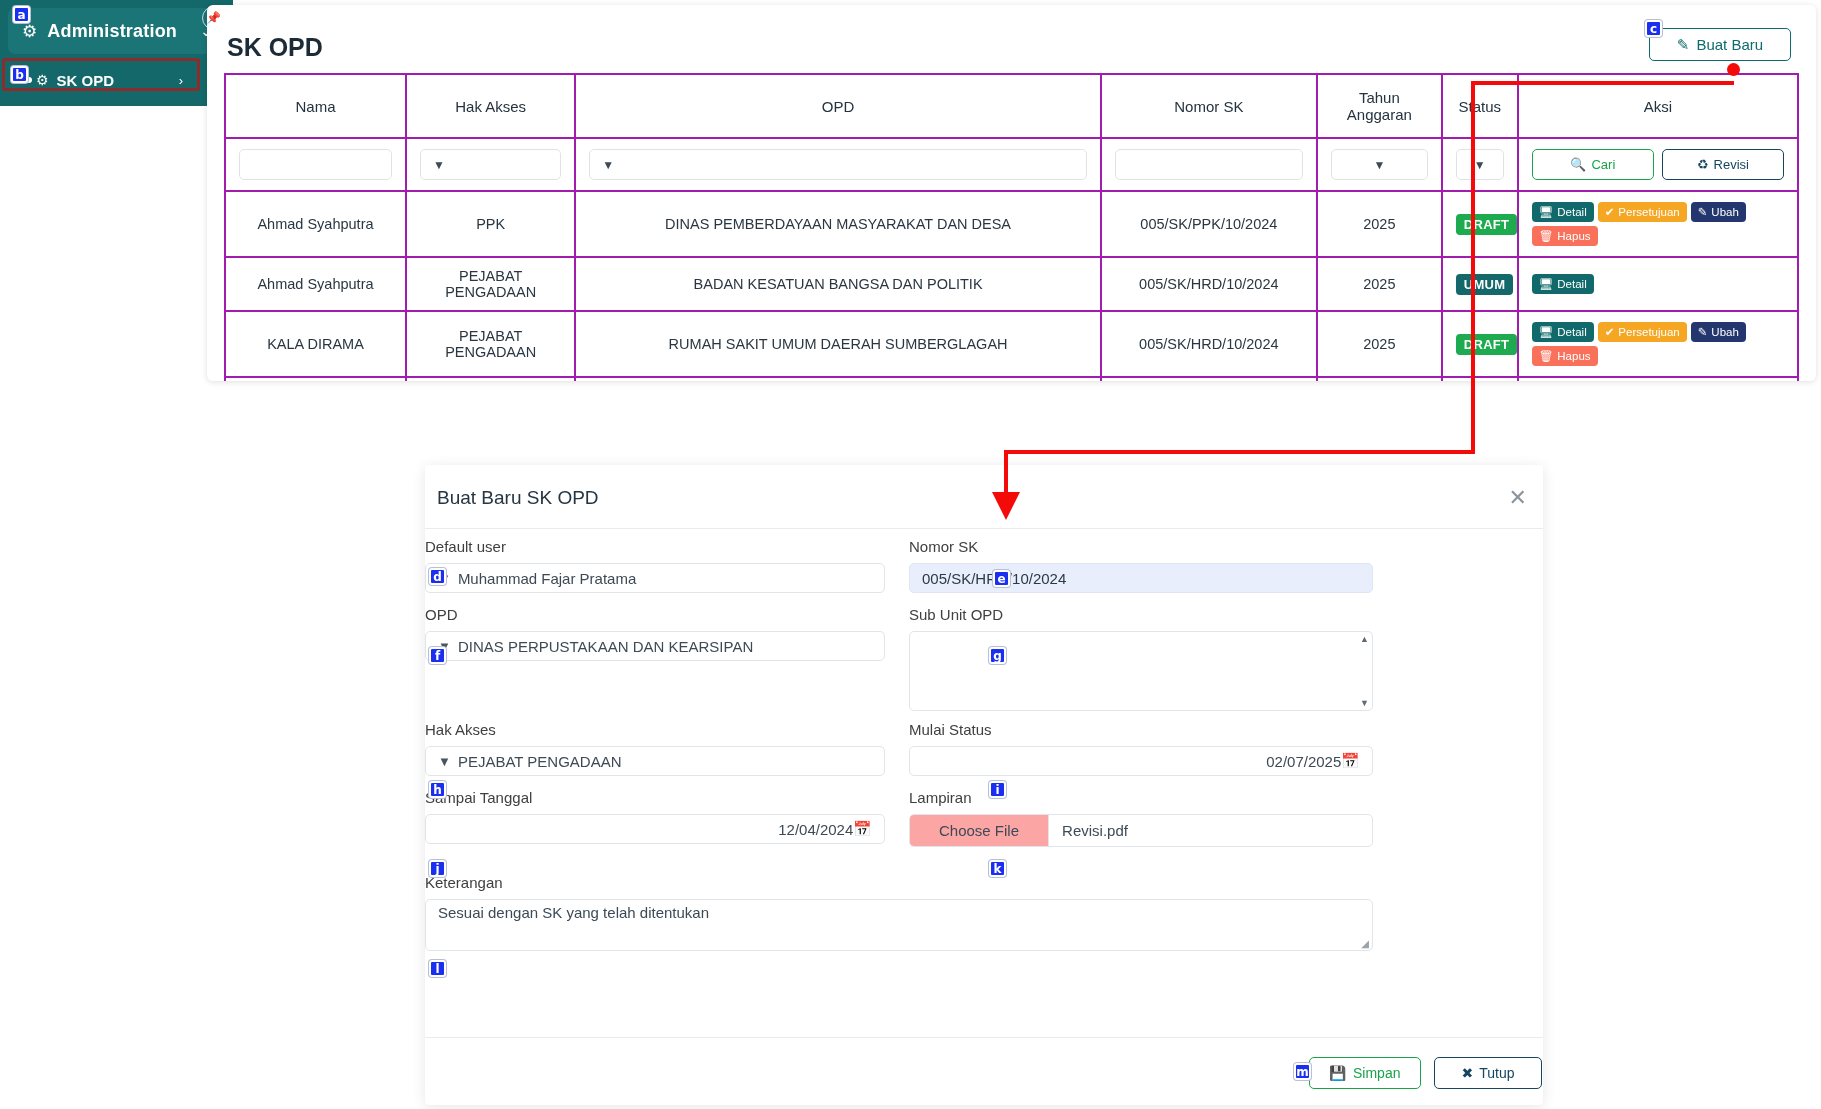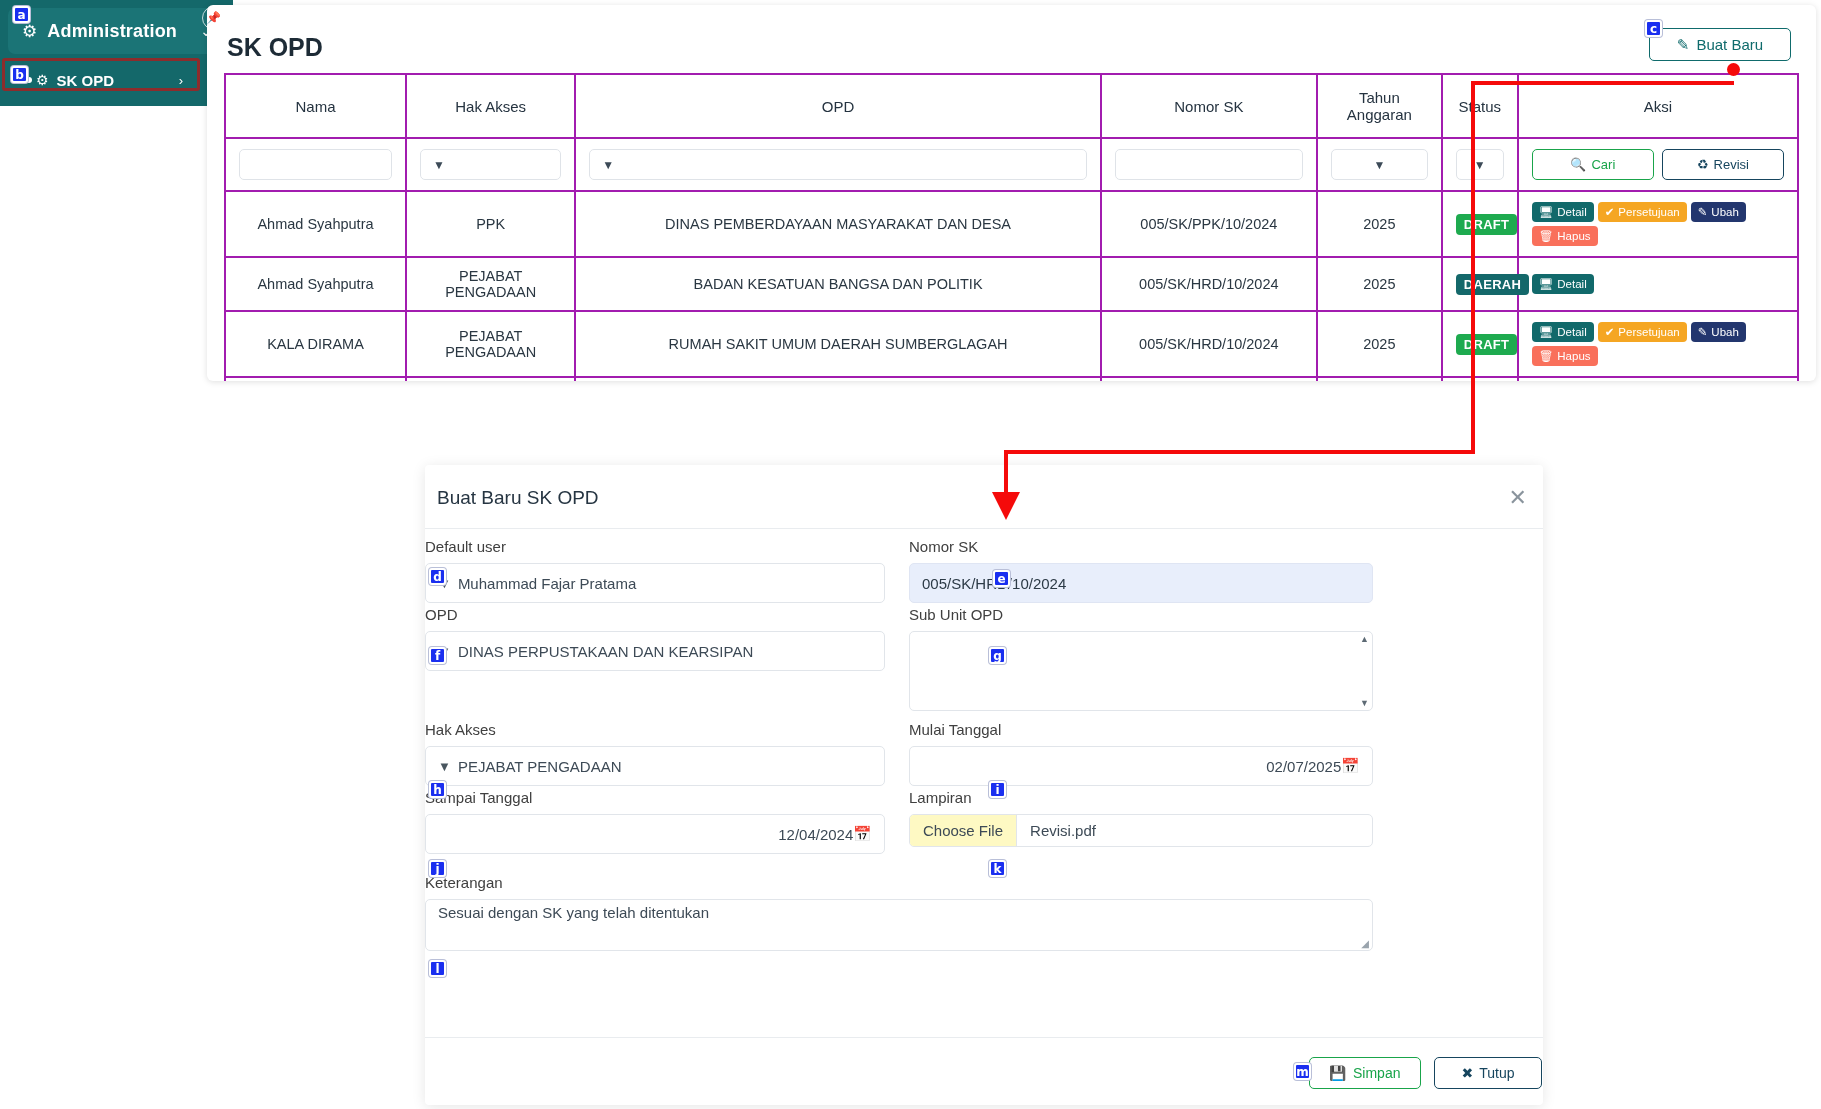--- a/index.html
+++ b/index.html
@@ -180,21 +180,21 @@
   }
   .modal-body { position: absolute; left: 0; top: 63px; right: 0; }
 
   .fld { position: absolute; }
   .fld .lbl {
     font-size: 15px; color: #404040;
     margin-bottom: 8px; display: block;
   }
   .ctl {
     border: 1px solid #e1e5ea; border-radius: 5px;
-    background: #fff; height: 40px;
+    background: #fff; height: 30px;
     display: flex; align-items: center;
     padding: 0 12px;
     font-size: 15px; color: #3d4a56;
   }
   .ctl.sel .chev-s { margin-right: 7px; font-size: 13px; color: #49565f; }
   .ctl.filled { background: #e8eefb; border-color: #dfe5f3; color: #2c3a46; }
   .ctl.date { justify-content: flex-end; padding-left: 24px; }
   .ctl.date .cal { font-size: 15px; color: #3d4a56; }
   .listbox {
     border: 1px solid #e1e5ea; border-radius: 5px;
@@ -209,23 +209,23 @@
     font-size: 9px; color: #5d6a74;
   }
   .filebox {
     border: 1px solid #e1e5ea; border-radius: 5px;
     background: #fff; height: 33px;
     display: flex; align-items: center;
     font-size: 15px; color: #3d4a56;
     overflow: hidden;
   }
   .filebox .choose {
-    background: #fef9c3; height: 100%;
+    background: #fca5a5; height: 100%;
     display: flex; align-items: center;
-    padding: 0 13px;
+    padding: 0 29px;
     border-right: 1px solid #e1e5ea;
   }
   .filebox .fname { padding: 0 13px; }
   .ta {
     border: 1px solid #e1e5ea; border-radius: 5px;
     background: #fff; height: 52px;
     padding: 4px 12px;
     font-size: 15px; color: #3d4a56;
     position: relative;
   }
@@ -374,21 +374,21 @@
         </td>
       </tr>
 
       <tr>
         <td>Ahmad Syahputra</td>
         <td>PEJABAT PENGADAAN</td>
         <td>BADAN KESATUAN BANGSA DAN POLITIK</td>
         <td>005/SK/HRD/10/2024</td>
         <td>2025</td>
         <td>
-          <span class="badge aktif">DAERAH</span>
+          <span class="badge aktif">UMUM</span>
         </td>
         <td>
           <div class="aksi-wrap">
             <span class="abtn detail">
                 <span>🖥</span>
                 <span>Detail</span>
               </span>
           </div>
         </td>
       </tr>
@@ -483,21 +483,21 @@
 
     <div class="fld" style="left:0px; top:193px; width:460px;">
       <span class="lbl">Hak Akses</span>
       <div class="ctl sel">
         <span class="chev-s">▼</span>
         <span>PEJABAT PENGADAAN</span>
       </div>
     </div>
 
     <div class="fld" style="left:484px; top:193px; width:464px;">
-      <span class="lbl">Mulai Tanggal</span>
+      <span class="lbl">Mulai Status</span>
       <div class="ctl date">
         <span>02/07/2025</span>
         <span class="cal">📅</span>
       </div>
     </div>
 
     <div class="fld" style="left:0px; top:261px; width:460px;">
       <span class="lbl">Sampai Tanggal</span>
       <div class="ctl date">
         <span>12/04/2024</span>

